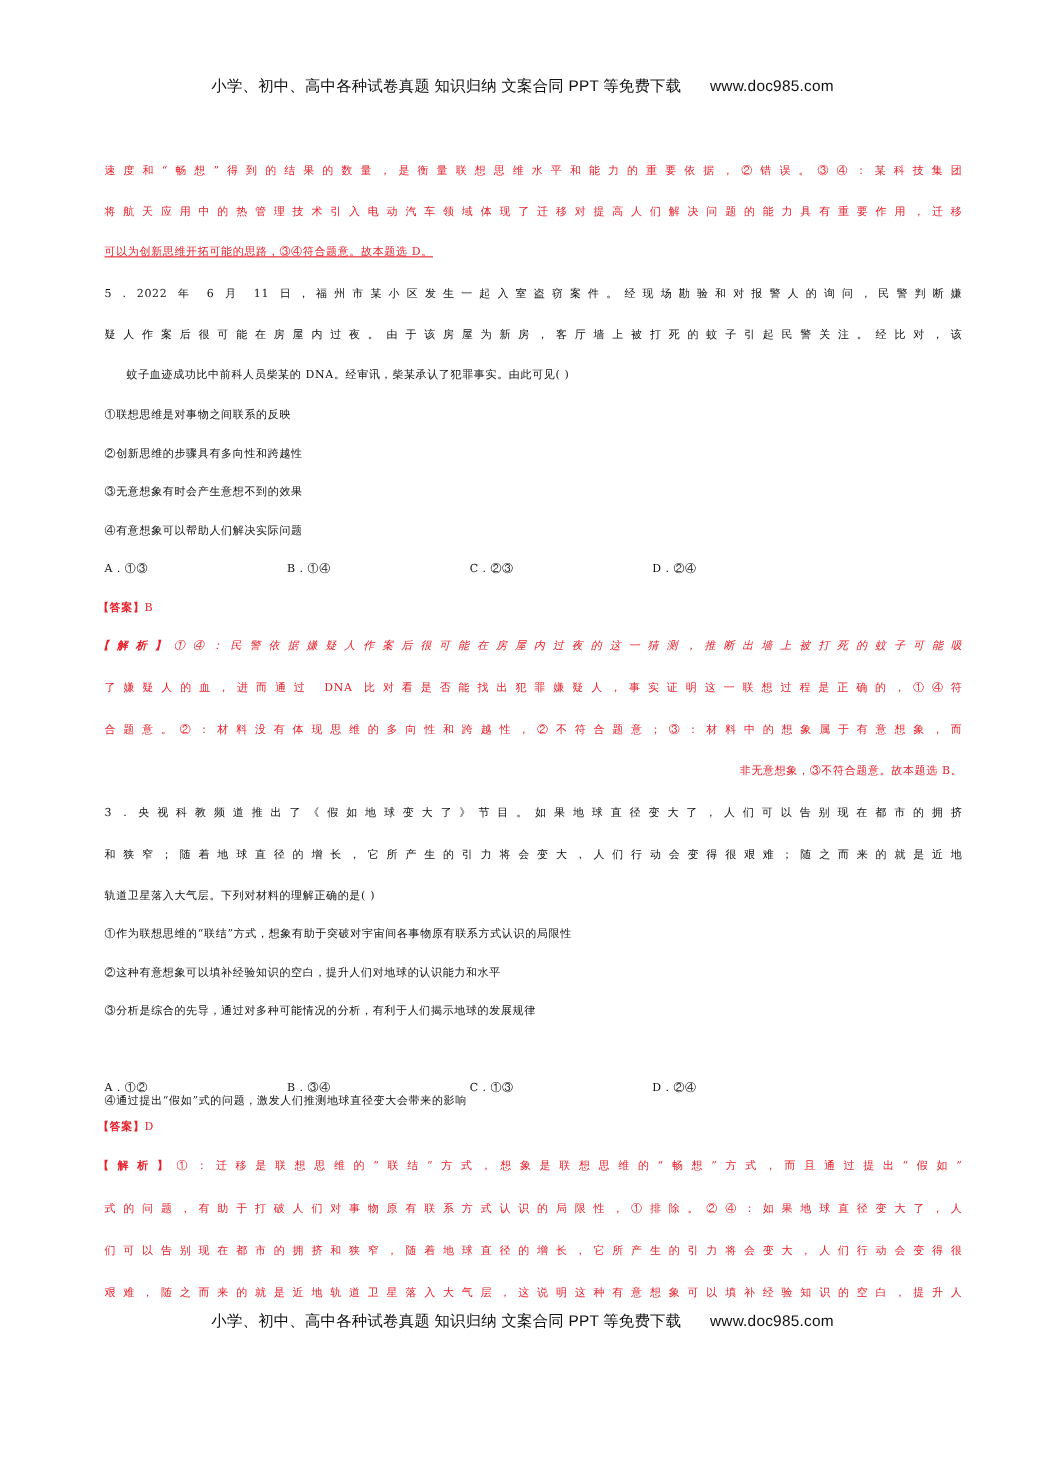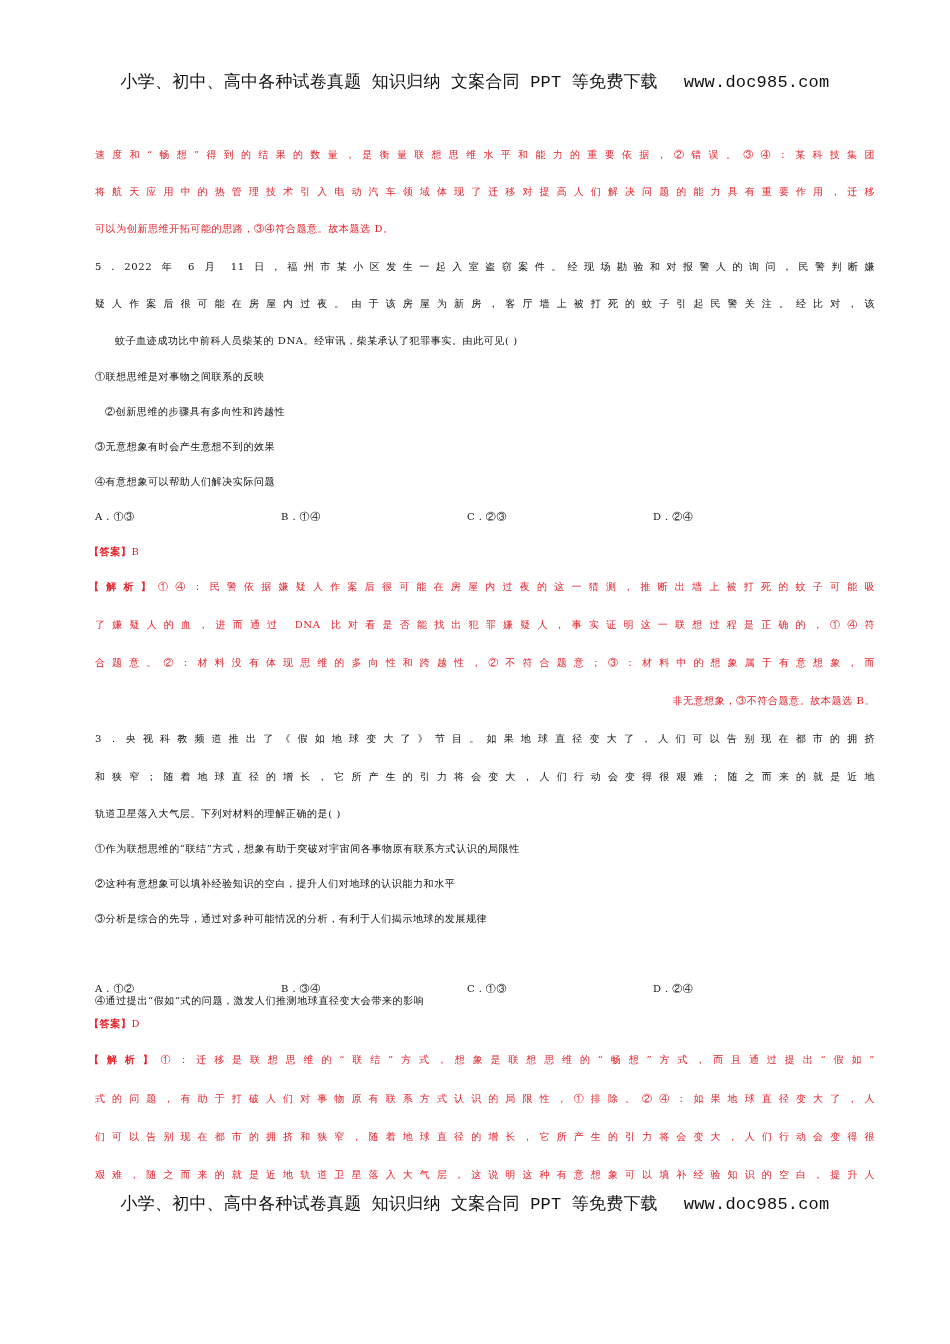--- a/index.html
+++ b/index.html
@@ -1,55 +1,55 @@
 <!DOCTYPE html>
 <html><head>
 <meta charset="utf-8">
 <style>
   html, body { margin:0; padding:0; }
   body { width:950px; height:1344px; background:#ffffff; position:relative; overflow:hidden;
          font-family: "DejaVu Serif", "Liberation Serif", serif; }
-  .hdr { position:absolute; left:0; width:950px; text-align:center; font-size:17px; color:#111;
-         font-family: Liberation Mono, monospace; letter-spacing:0.2px; }
+  .hdr { position:absolute; left:0; width:950px; text-align:center; font-size:14px; color:#111;
+         font-family: Liberation Sans, sans-serif; letter-spacing:0.2px; }
   .hdr .url { margin-left:26px; }
   .line { position:absolute; left:95px; width:780px; font-size:10px; color:#111; white-space:nowrap;
           letter-spacing:0.6px; }
   .red { color:#e8202a; }
   .just { text-align-last: justify; text-align: justify; }
-  .opts { display:flex;gap:20px; }
+  .opts { display:flex; }
   .opts span { display:inline-block; width:166px; }
 </style>
 </head>
 <body>
 
 <div class="hdr" style="top:70px;">
   <span>小学、初中、高中各种试卷真题  知识归纳  文案合同  PPT 等免费下载</span><span class="url">www.doc985.com</span>
 </div>
 
 <div class="line red just" style="top:148px;">速度和“畅想”得到的结果的数量，是衡量联想思维水平和能力的重要依据，②错误。③④：某科技集团</div>
 <div class="line red just" style="top:185px;">将航天应用中的热管理技术引入电动汽车领域体现了迁移对提高人们解决问题的能力具有重要作用，迁移</div>
-<div class="line red" style="top:222px;">可以为创新思维开拓可能的思路，③④符合题意。故本题选 D。</div>
+<div class="line red" style="top:222px;text-decoration:underline;">可以为创新思维开拓可能的思路，③④符合题意。故本题选 D。</div>
 
 <div class="line just" style="top:260px;">5．2022 年 6 月 11 日，福州市某小区发生一起入室盗窃案件。经现场勘验和对报警人的询问，民警判断嫌</div>
 <div class="line just" style="top:297px;">疑人作案后很可能在房屋内过夜。由于该房屋为新房，客厅墙上被打死的蚊子引起民警关注。经比对，该</div>
 <div class="line" style="top:334px;padding-left:20px;">蚊子血迹成功比中前科人员柴某的 DNA。经审讯，柴某承认了犯罪事实。由此可见(    )</div>
 <div class="line" style="top:370px;">①联想思维是对事物之间联系的反映</div>
-<div class="line" style="top:405px;margin-left:10px;">②创新思维的步骤具有多向性和跨越性</div>
+<div class="line" style="top:405px;">②创新思维的步骤具有多向性和跨越性</div>
 <div class="line" style="top:440px;">③无意想象有时会产生意想不到的效果</div>
 <div class="line" style="top:475px;">④有意想象可以帮助人们解决实际问题</div>
 <div class="line opts" style="top:510px;">
   <span>A．①③</span>
   <span>B．①④</span>
   <span>C．②③</span>
   <span>D．②④</span>
 </div>
 <div class="line red" style="top:545px;">
   <span style="font-weight:bold;margin-left:-6px;">【答案】</span><span>B</span>
 </div>
-<div class="line red just" style="top:580px;">
+<div class="line red just" style="top:580px;font-style:italic;">
   <span style="font-weight:bold;margin-left:-6px;">【解析】</span><span>①④：民警依据嫌疑人作案后很可能在房屋内过夜的这一猜测，推断出墙上被打死的蚊子可能吸</span>
 </div>
 <div class="line red just" style="top:618px;">了嫌疑人的血，进而通过 DNA 比对看是否能找出犯罪嫌疑人，事实证明这一联想过程是正确的，①④符</div>
 <div class="line red just" style="top:656px;">合题意。②：材料没有体现思维的多向性和跨越性，②不符合题意；③：材料中的想象属于有意想象，而</div>
 <div class="line red" style="top:694px;text-align:right;">非无意想象，③不符合题意。故本题选 B。</div>
 
 <div class="line just" style="top:732px;">3．央视科教频道推出了《假如地球变大了》节目。如果地球直径变大了，人们可以告别现在都市的拥挤</div>
 <div class="line just" style="top:770px;">和狭窄；随着地球直径的增长，它所产生的引力将会变大，人们行动会变得很艰难；随之而来的就是近地</div>
 <div class="line" style="top:807px;">轨道卫星落入大气层。下列对材料的理解正确的是(    )</div>
 <div class="line" style="top:842px;">①作为联想思维的“联结”方式，想象有助于突破对宇宙间各事物原有联系方式认识的局限性</div>

